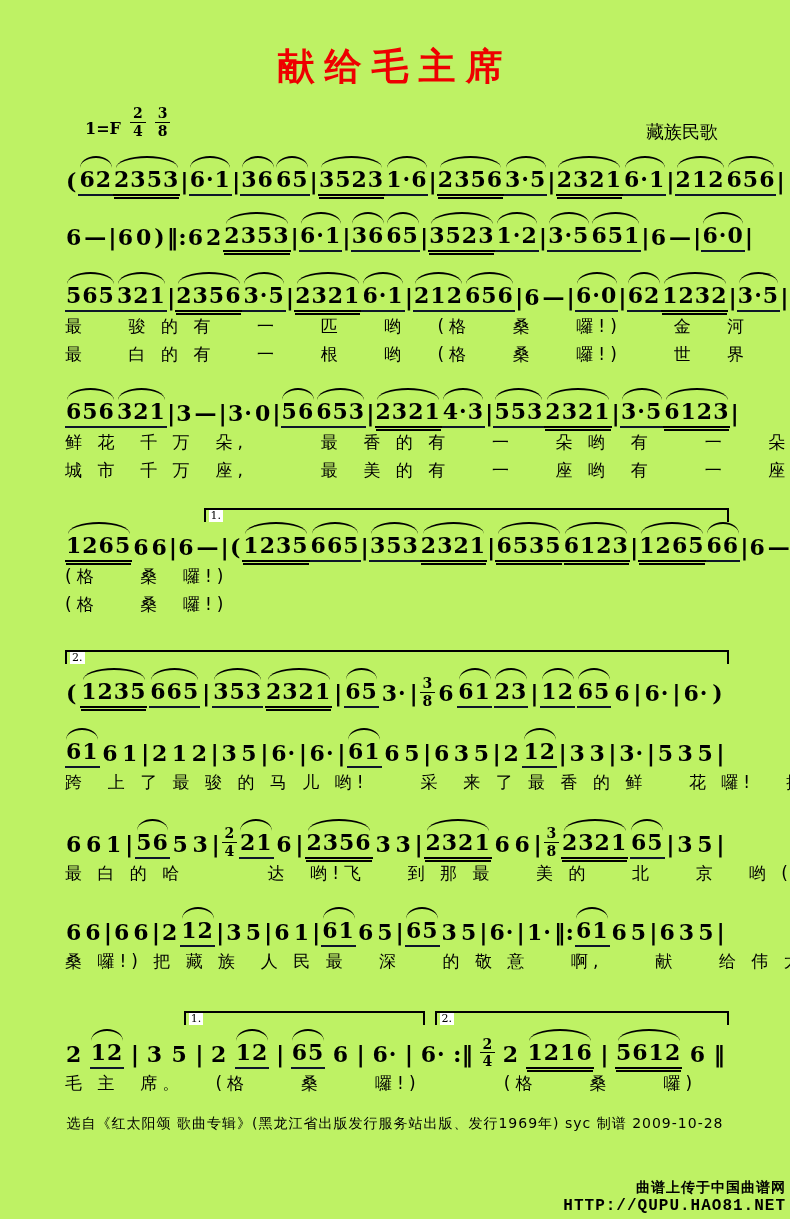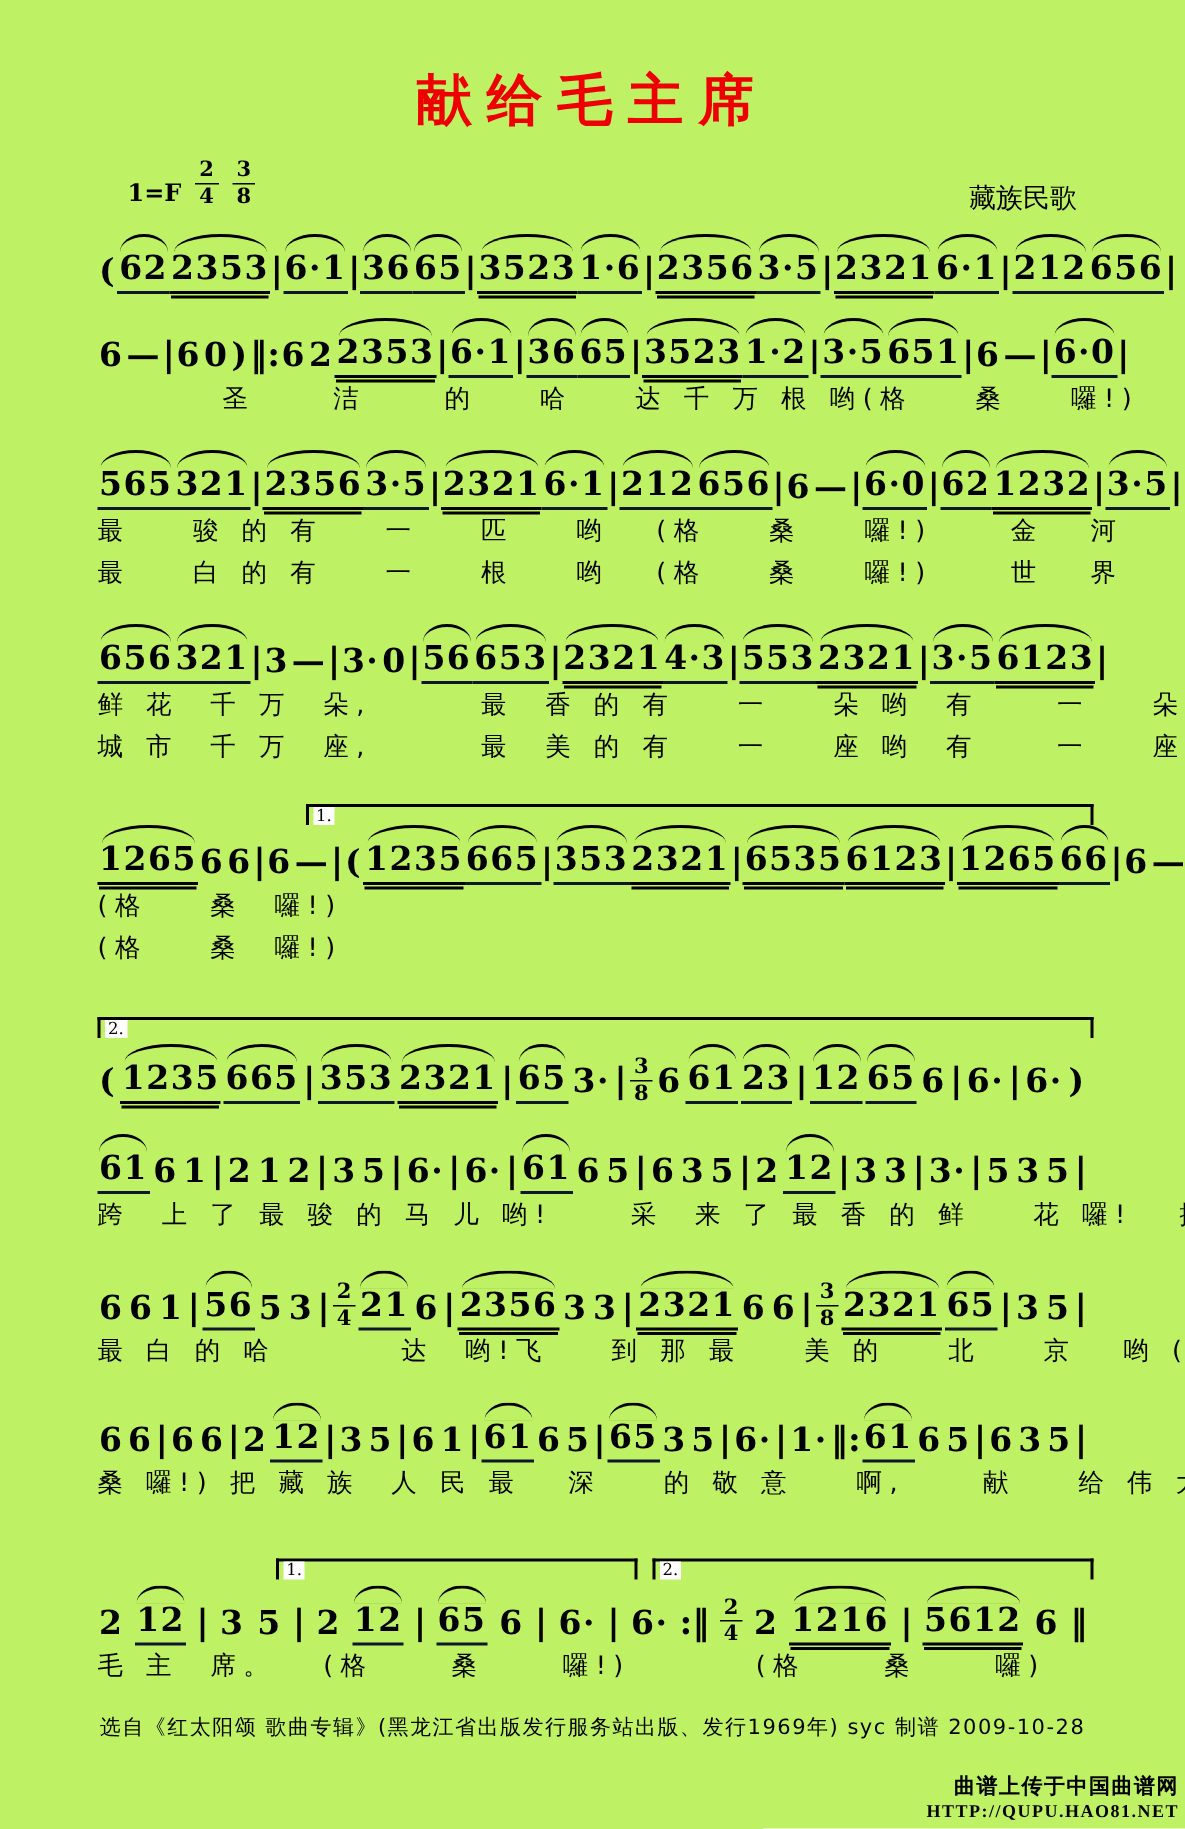--- a/index.html
+++ b/index.html
@@ -44,21 +44,21 @@
   .sline:nth-child(5){margin-bottom:30px;}
   .sline:nth-child(6){margin-bottom:16px;}
   .sline:nth-child(7){margin-bottom:14px;}
   .sline:nth-child(8){margin-bottom:16px;}
   .sline:nth-child(9){margin-bottom:34px;}
   .sline:nth-child(10){margin-bottom:10px;}
   
   .footer{margin-top:18px;text-align:center;font-size:14px;letter-spacing:1px;}
   .watermark{position:absolute;right:4px;bottom:4px;text-align:right;font-weight:bold;}
   .watermark .wm-cn{font-size:14px;letter-spacing:1px;}
-  .watermark .wm-url{font-size:12px;font-family:Liberation Serif, serif;letter-spacing:1px;}
+  .watermark .wm-url{font-size:16px;font-family:Liberation Mono, monospace;letter-spacing:1px;}
 </style>
 </head>
 <body>
 
 <div class="page">
 
   <div class="title">献给毛主席</div>
 
   <div class="keyrow">
     <div class="keysig">
@@ -124,21 +124,20 @@
           <span class="bar">|</span>
           <span class="n u1 arc">3·5</span>
           <span class="n u1 arc">651</span>
           <span class="bar">|</span>
           <span class="n">6</span>
           <span class="n">—</span>
           <span class="bar">|</span>
           <span class="n u1 arc">6·0</span>
           <span class="bar">|</span>
         </div>
-        <div class="lyric">        圣     洁     的    哈    达 千 万 根 哟(格    桑    囉!)</div>
       </div>
       <div class="sline">
         <div class="notes">
           <span class="n u1 arc">565</span>
           <span class="n u1 arc">321</span>
           <span class="bar">|</span>
           <span class="n u2 arc">2356</span>
           <span class="n u1 arc">3·5</span>
           <span class="bar">|</span>
           <span class="n u2 arc">2321</span>

